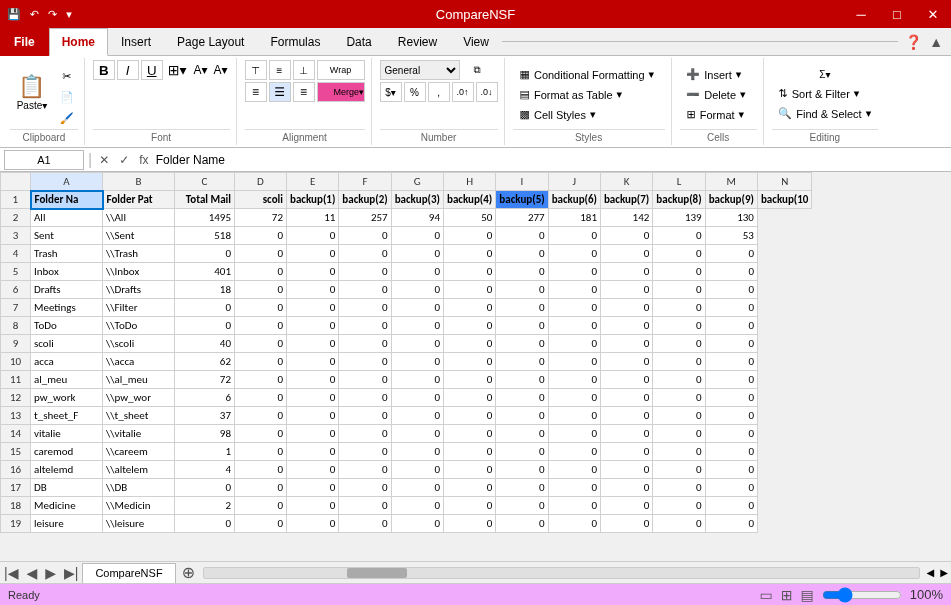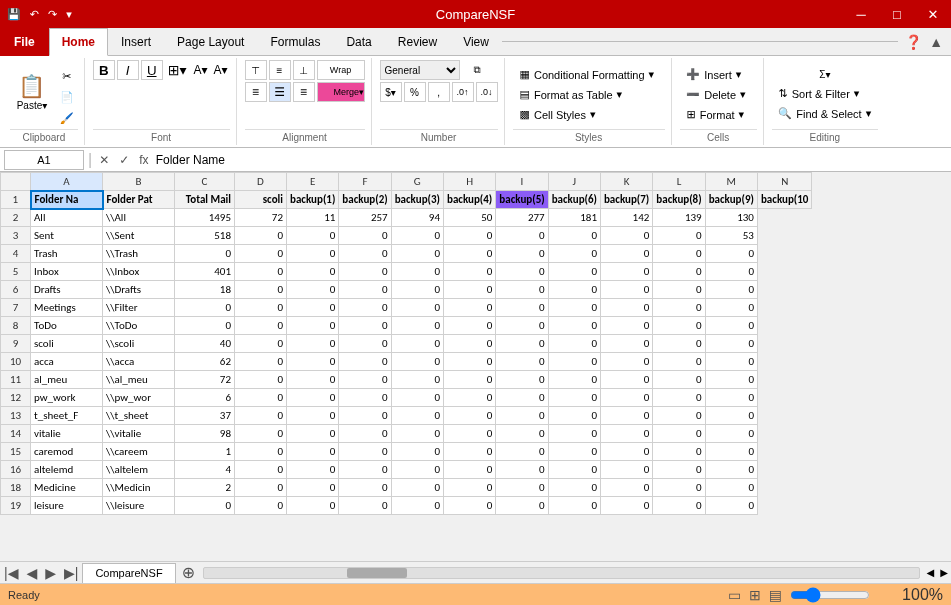--- a/index.html
+++ b/index.html
@@ -247,35 +247,35 @@
       cursor: pointer;
       display: flex;
       align-items: center;
       margin-right: 2px;
     }
     .add-tab { font-size: 16px; color: #555; cursor: pointer; padding: 0 4px; }
 
     
     .status-bar {
       height: 22px;
-      background: #fdba74;
+      background: #f0abfc;
       border-top: 1px solid #ccc;
       display: flex;
       align-items: center;
       padding: 8px 8px;
       font-size: 11px;
       color: #333;
     }
     .status-right {
       margin-left: auto;
       display: flex;
       align-items: center;
       gap: 8px;
     }
-    .zoom-text { font-size: 16px; margin-left: 24px; }
+    .zoom-text { font-size: 13px; }
     .zoom-slider { width: 80px; height: 12px; }
     .view-btn { font-size: 14px; cursor: pointer; color: #555; }
     .styles-btn {
       display: flex;
       align-items: center;
       gap: 4px;
       padding: 2px 6px;
       cursor: pointer;
       border: 1px solid transparent;
       border-radius: 2px;
@@ -495,21 +495,21 @@
         <tr>
               <th class="row-header">1</th>
               <td class="selected-cell" style="font-weight: bold; background: rgb(242, 242, 242);">Folder Na</td>
               <td style="font-weight: bold; background: rgb(242, 242, 242);">Folder Pat</td>
               <td class="num" style="font-weight: bold; background: rgb(242, 242, 242);">Total Mail</td>
               <td class="num" style="font-weight: bold; background: rgb(242, 242, 242);">scoli</td>
               <td class="num" style="font-weight: bold; background: rgb(242, 242, 242);">backup(1)</td>
               <td class="num" style="font-weight: bold; background: rgb(242, 242, 242);">backup(2)</td>
               <td class="num" style="font-weight: bold; background: rgb(242, 242, 242);">backup(3)</td>
               <td class="num" style="font-weight: bold; background: rgb(242, 242, 242);">backup(4)</td>
-              <td class="num" style="font-weight: bold; background: #8b5cf6; margin-left: 42px;">backup(5)</td>
+              <td class="num" style="font-weight: bold; background: #3b82f6; margin-left: 42px;">backup(5)</td>
               <td class="num" style="font-weight: bold; background: rgb(242, 242, 242);">backup(6)</td>
               <td class="num" style="font-weight: bold; background: rgb(242, 242, 242);">backup(7)</td>
               <td class="num" style="font-weight: bold; background: rgb(242, 242, 242);">backup(8)</td>
               <td class="num" style="font-weight: bold; background: rgb(242, 242, 242);">backup(9)</td>
               <td class="num" style="font-weight: bold; background: rgb(242, 242, 242);">backup(10</td>
             </tr>
             <tr>
               <th class="row-header">2</th>
               <td>All</td>
               <td>\\All</td>
@@ -743,20 +743,36 @@
               <td class="num">0</td>
               <td class="num">0</td>
               <td class="num">0</td>
               <td class="num">0</td>
               <td class="num">0</td>
               <td class="num">0</td>
               <td class="num">0</td>
               <td class="num">0</td>
             </tr>
             <tr>
+              <th class="row-header">17</th>
+              <td>DB</td>
+              <td>\\DB</td>
+              <td class="num">0</td>
+              <td class="num">0</td>
+              <td class="num">0</td>
+              <td class="num">0</td>
+              <td class="num">0</td>
+              <td class="num">0</td>
+              <td class="num">0</td>
+              <td class="num">0</td>
+              <td class="num">0</td>
+              <td class="num">0</td>
+              <td class="num">0</td>
+            </tr>
+            <tr>
               <th class="row-header">18</th>
               <td>Medicine</td>
               <td>\\Medicin</td>
               <td class="num">2</td>
               <td class="num">0</td>
               <td class="num">0</td>
               <td class="num">0</td>
               <td class="num">0</td>
               <td class="num">0</td>
               <td class="num">0</td>

